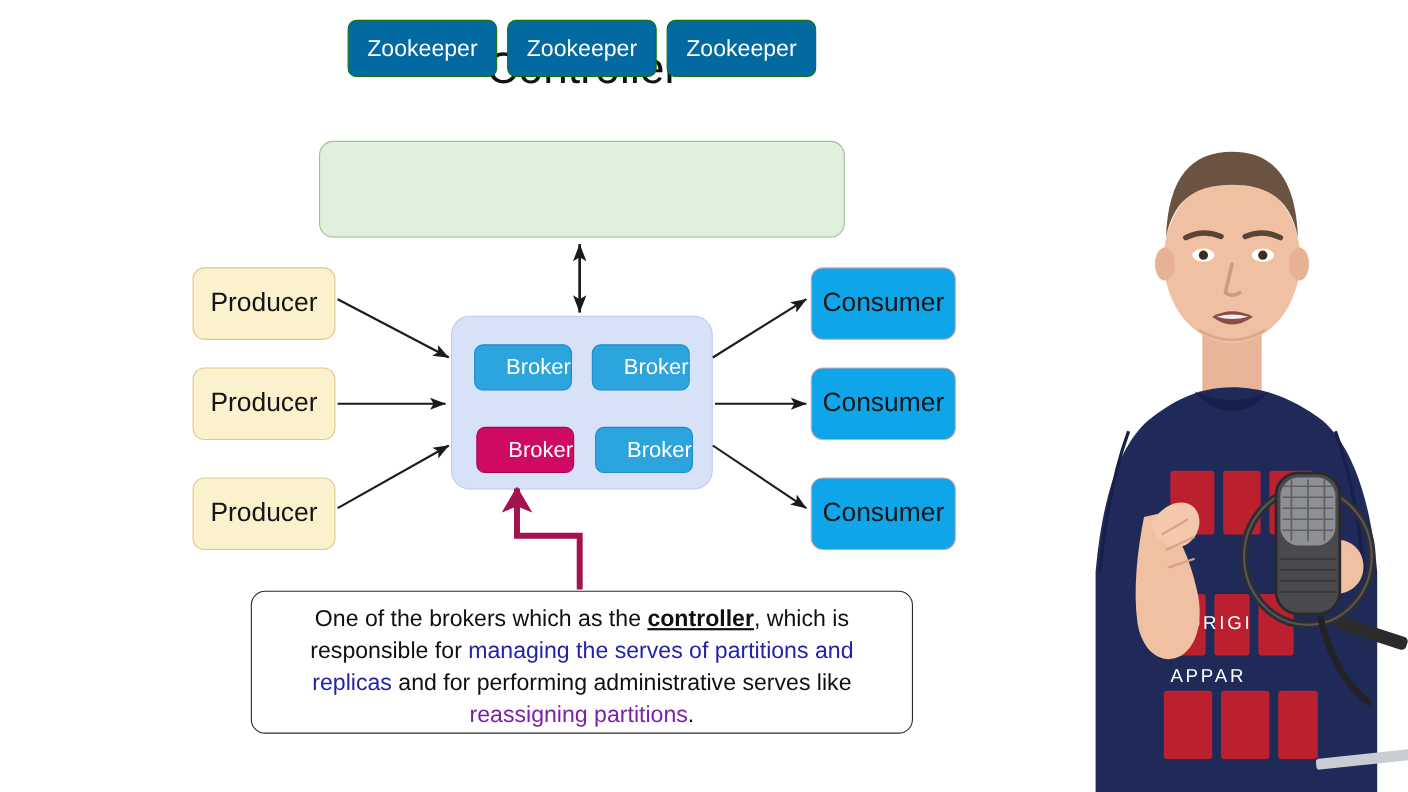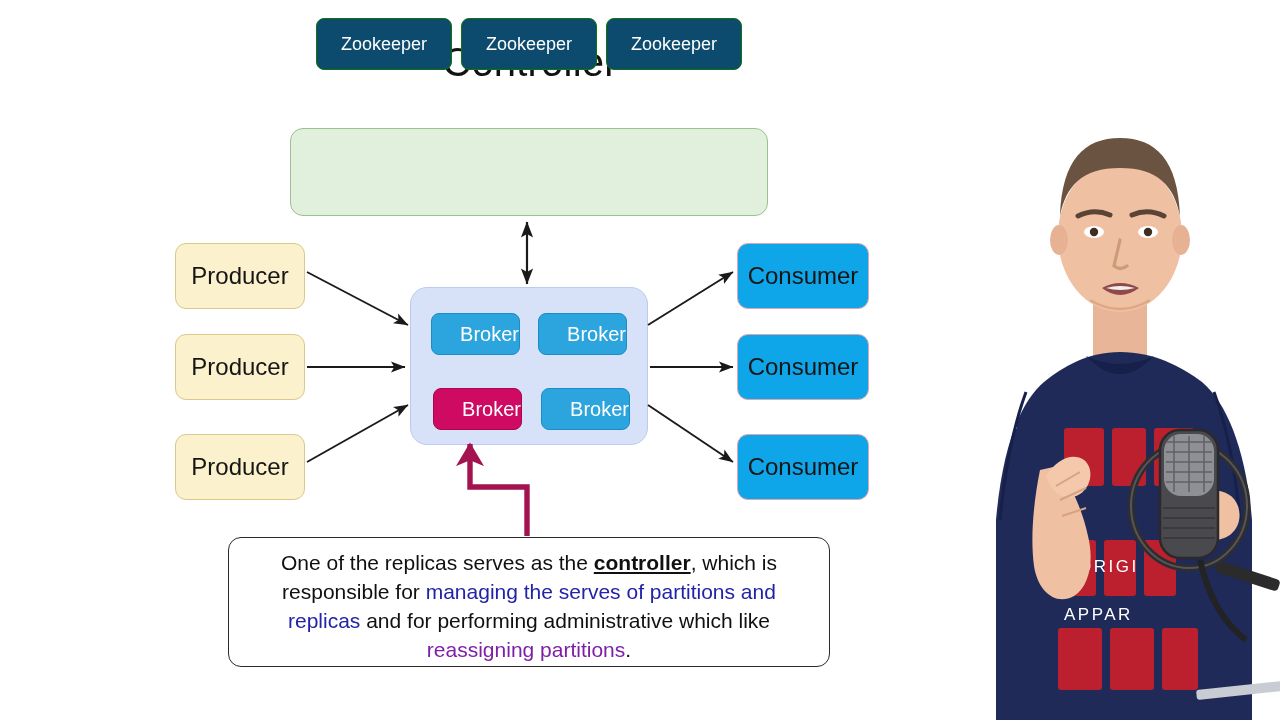--- a/index.html
+++ b/index.html
@@ -61,25 +61,25 @@
     left: 290px; top: 128px;
     width: 478px; height: 88px;
     box-sizing: border-box;
     background: #E1EFDD;
     border: 1.4px solid #9CC091;
     border-radius: 13px;
   }
   .zk {
     width: 136px; height: 52px;
     top: 18px;
-    background: #0c4a6e;
+    background: #0369a1;
     border: 1.6px solid #14720A;
     color: #ffffff;
     border-radius: 8px;
-    font-size: 18px;
+    font-size: 21px;
   }
 
   
   .broker-group {
     position: absolute;
     left: 410px; top: 287px;
     width: 238px; height: 158px;
     box-sizing: border-box;
     background: #D7E2F8;
     border: 1.4px solid #BCCCEC;
@@ -209,21 +209,21 @@
     <line x1="307" y1="462" x2="408" y2="405" stroke="#1A1A1A" stroke-width="1.9" marker-end="url(#ah)"></line>
 
     <line x1="648" y1="325" x2="733" y2="272" stroke="#1A1A1A" stroke-width="1.9" marker-end="url(#ah)"></line>
     <line x1="650" y1="367" x2="733" y2="367" stroke="#1A1A1A" stroke-width="1.9" marker-end="url(#ah)"></line>
     <line x1="648" y1="405" x2="733" y2="462" stroke="#1A1A1A" stroke-width="1.9" marker-end="url(#ah)"></line>
 
     <path d="M527,536 L527,487 L470,487 L470,444" fill="none" stroke="#A3134F" stroke-width="5.4" stroke-linejoin="miter" marker-end="url(#ah-crim)"></path>
   </svg>
 
   <div class="caption">
-    <span>One of the replicas serves as the </span><span class="hl-bold">controller</span><span>, which is responsible for </span><span class="hl-blue">managing the serves of partitions and replicas</span><span> and for performing administrative which like </span><span class="hl-purple">reassigning partitions</span><span>.</span>
+    <span>One of the brokers which as the </span><span class="hl-bold">controller</span><span>, which is responsible for </span><span class="hl-blue">managing the serves of partitions and replicas</span><span> and for performing administrative serves like </span><span class="hl-purple">reassigning partitions</span><span>.</span>
   </div>
 
   <div class="presenter">
     <svg width="320" height="720" viewBox="0 0 320 720">
       <rect x="0" y="0" width="320" height="720" fill="#ffffff"></rect>
 
       <path d="M133,300 L133,360 Q160,382 187,360 L187,300 Z" fill="#E8B598"></path>
 
       <path d="M160,352
                C128,352 104,366 84,382

